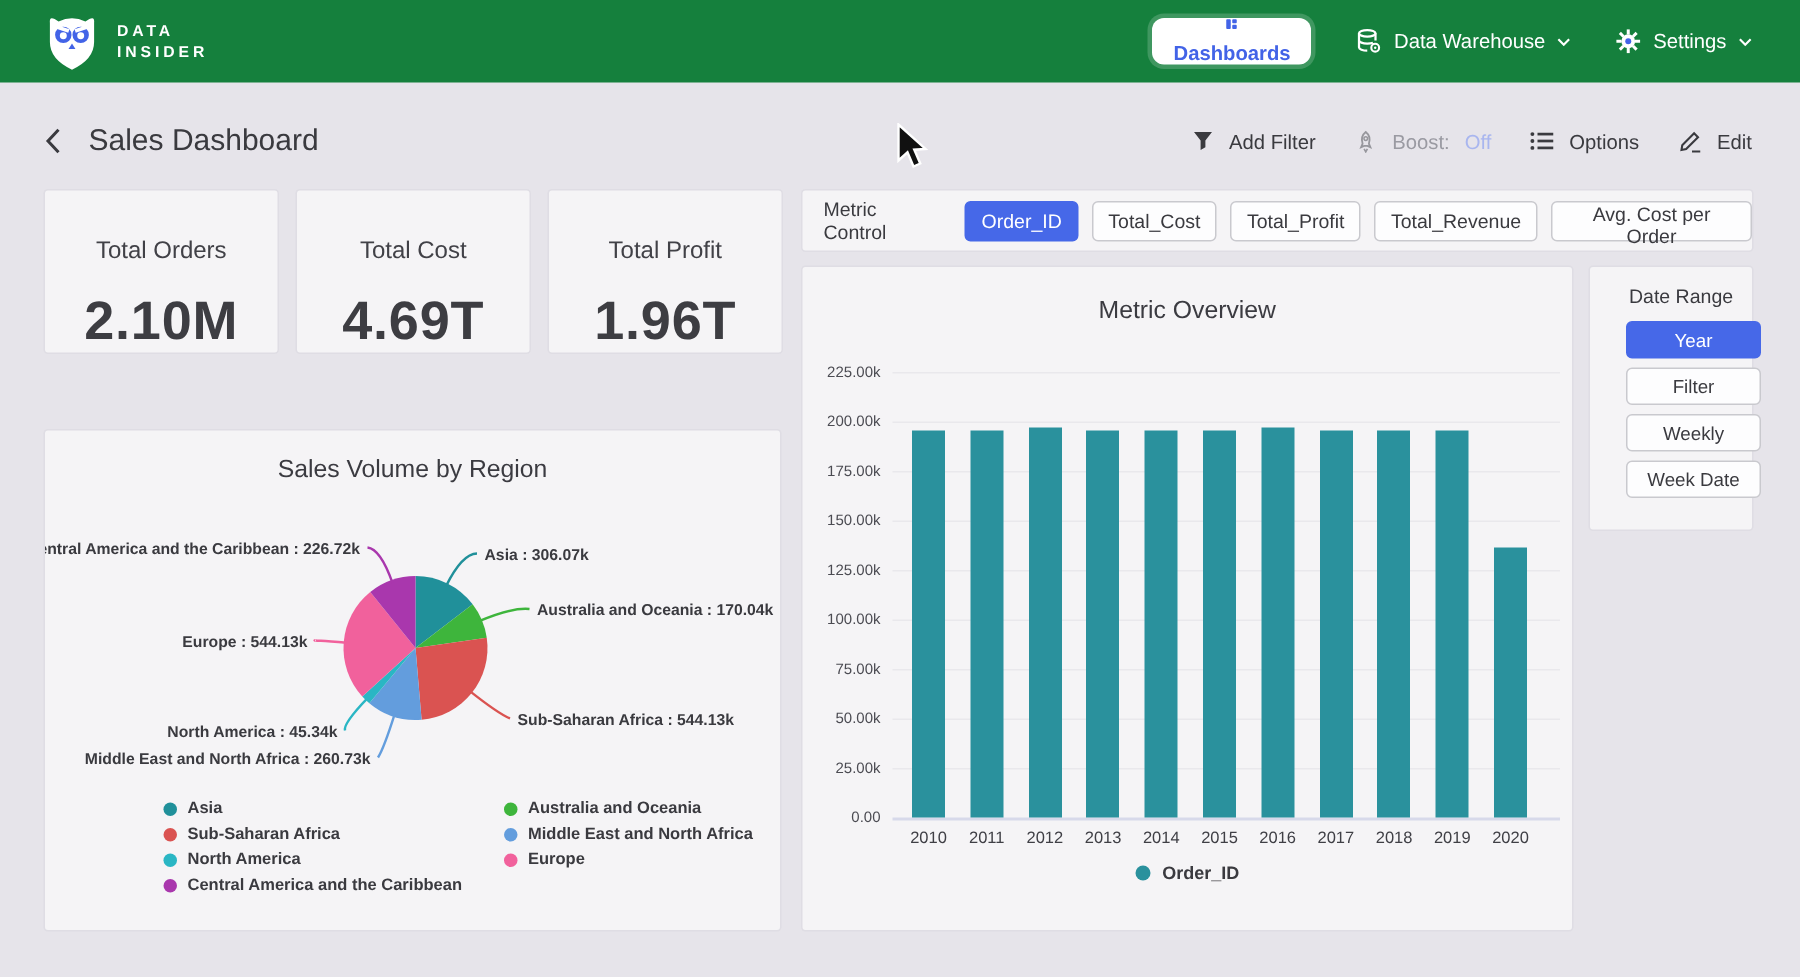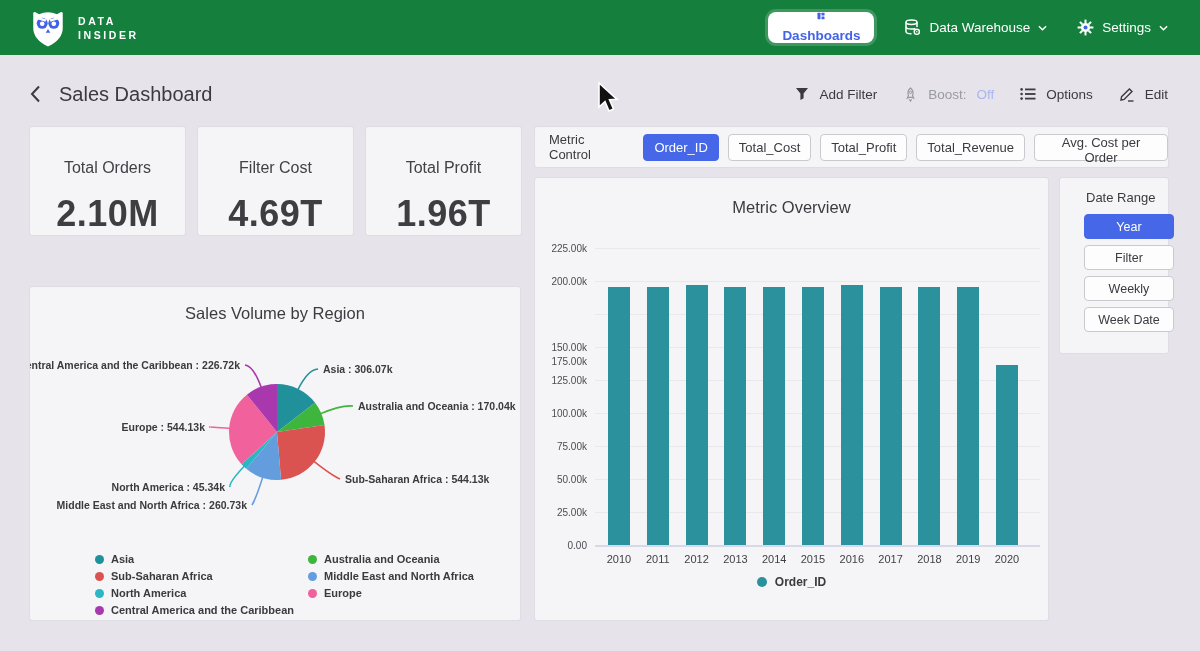--- a/index.html
+++ b/index.html
@@ -69,21 +69,21 @@
   .date-btn {
     display:block; width:90px; height:25px; margin:0 auto 6px auto;
     border-radius:4px; border:1px solid #c9c9ce; background:#fdfdfe;
     font-size:12.5px; color:#3a3a3f; cursor:pointer; font-family:"Liberation Sans", sans-serif;
   }
   .date-btn.active { background:#4668e8; border-color:#4668e8; color:#fff; }
   
   .pie-card { left:30px; top:287px; width:490px; height:333px; }
   .pie-title { text-align:center; padding-top:17px; font-size:16.5px; font-weight:500; color:#3b3b41; }
   .pie-svg { position:absolute; left:0; top:40px; }
-  .pie-legend { position:absolute; left:65px; top:246px; display:flex; gap:14px;margin-top:20px; }
+  .pie-legend { position:absolute; left:79px; top:246px; display:flex; gap:28px; }
   .legend-col { display:flex; flex-direction:column; gap:5px; }
   .legend-item { display:flex; align-items:center; gap:7px; cursor:pointer; }
   .legend-item .dot { width:9px; height:9px; border-radius:50%; flex:none; }
   .legend-item .txt { font-size:11px; font-weight:bold; color:#3a3a3f; white-space:nowrap; }
   
   .cursor { position:absolute; left:597px; top:82px; pointer-events:none; }
 </style>
 </head>
 <body>
 
@@ -193,21 +193,21 @@
     </button>
   </div>
 </div>
 
 <div id="kpi-row">
     <div class="card kpi-card" style="left: 30px;">
       <div class="kpi-label">Total Orders</div>
       <div class="kpi-value">2.10M</div>
     </div>
     <div class="card kpi-card" style="left: 198px;">
-      <div class="kpi-label">Filter Cost</div>
+      <div class="kpi-label">Total Cost</div>
       <div class="kpi-value">4.69T</div>
     </div>
     <div class="card kpi-card" style="left: 366px;">
       <div class="kpi-label">Total Profit</div>
       <div class="kpi-value">1.96T</div>
     </div>
   </div>
 
 <div class="card metric-bar">
   <span class="metric-label">Metric Control</span>
@@ -230,21 +230,21 @@
       <div class="ytick" style="left: 0px; top: 296px;">50.00k</div>
       <div class="gridline" style="left: 60px; width: 445px; top: 268px;"></div>
       <div class="ytick" style="left: 0px; top: 263px;">75.00k</div>
       <div class="gridline" style="left: 60px; width: 445px; top: 235px;"></div>
       <div class="ytick" style="left: 0px; top: 230px;">100.00k</div>
       <div class="gridline" style="left: 60px; width: 445px; top: 202px;"></div>
       <div class="ytick" style="left: 0px; top: 197px;">125.00k</div>
       <div class="gridline" style="left: 60px; width: 445px; top: 169px;"></div>
       <div class="ytick" style="left: 0px; top: 164px;">150.00k</div>
       <div class="gridline" style="left: 60px; width: 445px; top: 136px;"></div>
-      <div class="ytick" style="left: 0px; top: 131px; margin-top: 47px;">175.00k</div>
+      <div class="ytick" style="left: 0px; top: 131px;">175.00k</div>
       <div class="gridline" style="left: 60px; width: 445px; top: 103px;"></div>
       <div class="ytick" style="left: 0px; top: 98px;">200.00k</div>
       <div class="gridline" style="left: 60px; width: 445px; top: 70px;"></div>
       <div class="ytick" style="left: 0px; top: 65px;">225.00k</div>
       <div class="axisline" style="left: 60px; width: 445px; top: 367px;"></div>
       <div class="bar" style="left: 73px; width: 22px; top: 108.808px; height: 258.192px;"></div>
       <div class="xtick" style="left: 64px; top: 375px;">2010</div>
       <div class="bar" style="left: 111.8px; width: 22px; top: 108.94px; height: 258.06px;"></div>
       <div class="xtick" style="left: 102.8px; top: 375px;">2011</div>
       <div class="bar" style="left: 150.6px; width: 22px; top: 107.224px; height: 259.776px;"></div>

